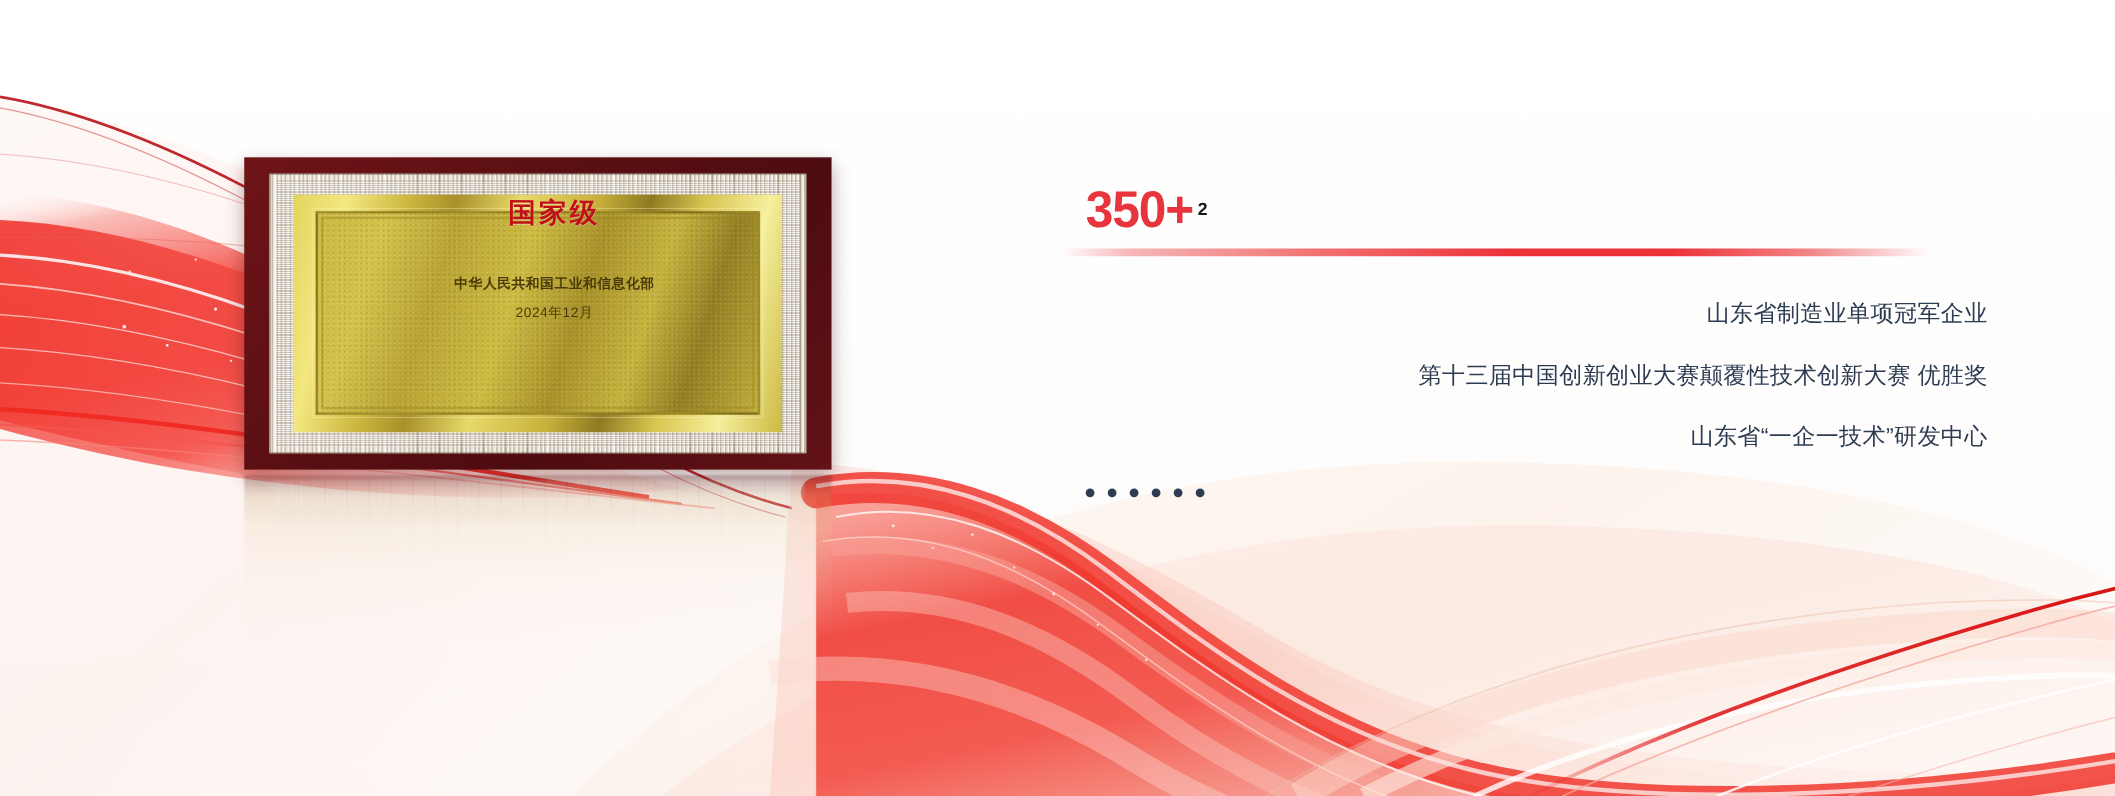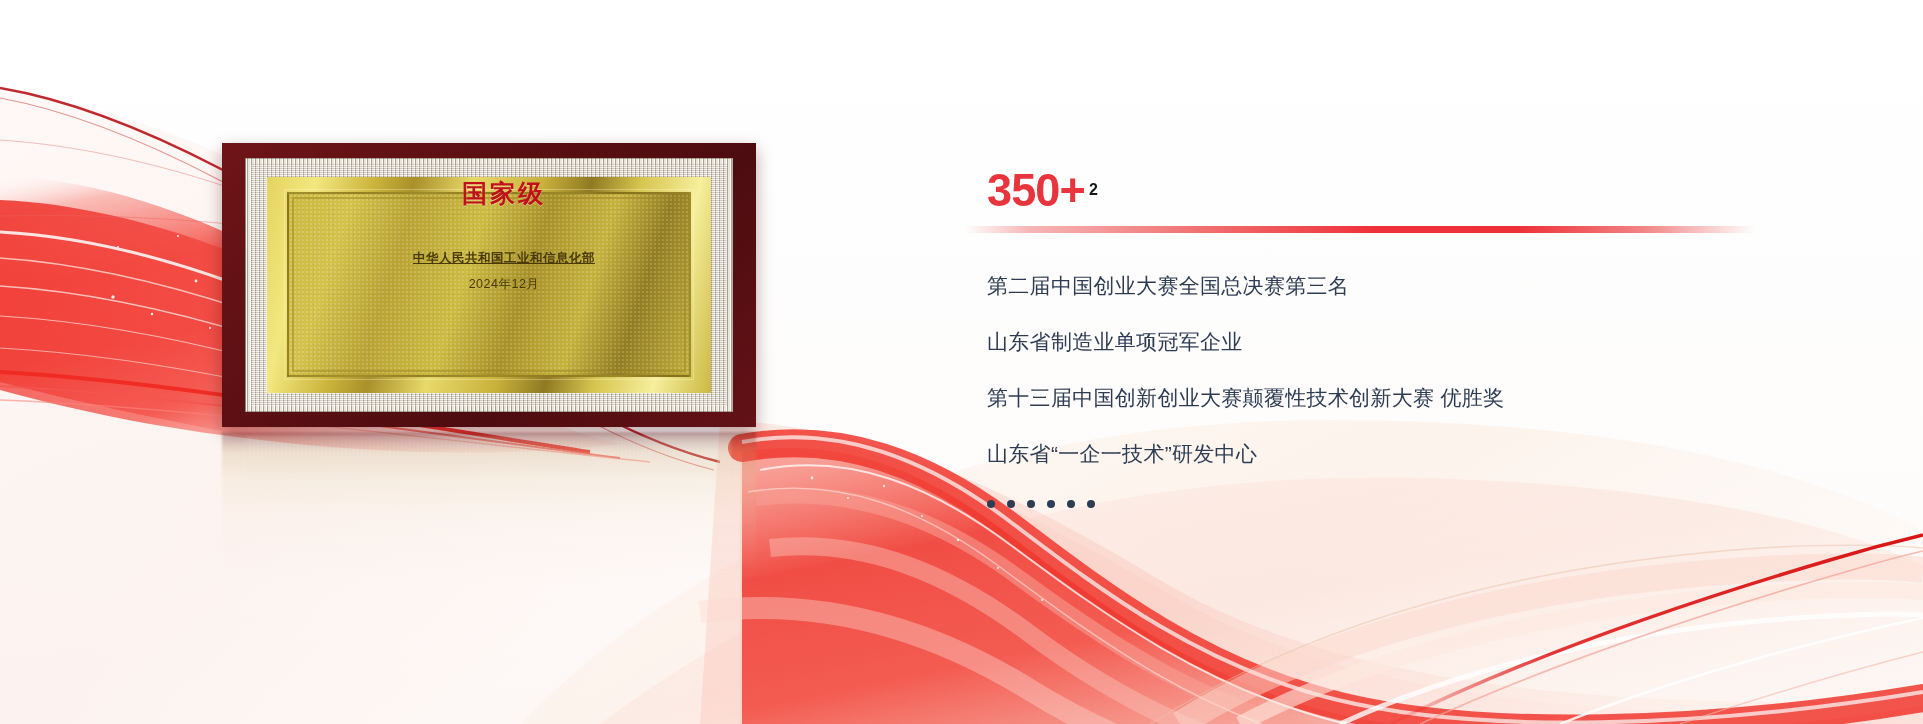--- a/index.html
+++ b/index.html
@@ -130,21 +130,20 @@
     color: #c0111b;
     letter-spacing: 1px;
     text-shadow: 0 1px 0 rgba(255,240,190,.45);
   }
   .plaque-issuer {
     margin-top: 40px;
     font-size: 12.5px;
     font-weight: 700;
     color: #4a3a08;
     letter-spacing: .5px;
-    text-decoration: underline;
   }
   .plaque-date {
     margin-top: 9px;
     font-size: 12.5px;
     font-weight: 400;
     color: #4a3a08;
     letter-spacing: .5px;
   }
 
   
@@ -177,20 +176,21 @@
     mask-image: linear-gradient(180deg, rgba(0,0,0,.9), rgba(0,0,0,0));
     -webkit-mask-image: linear-gradient(180deg, rgba(0,0,0,.9), rgba(0,0,0,0));
   }
 
   
   #content {
     position: absolute;
     left: 987px;
     top: 166px;
     width: 820px;
+    text-align: right;
   }
   #headline {
     display: flex;
     align-items: baseline;
     white-space: nowrap;
   }
   #headline-number {
     font-size: 47px;
     font-weight: 700;
     color: #e8343c;
@@ -439,21 +439,20 @@
   <div id="content">
 
     <div id="headline">
       <span id="headline-number">350+</span>
       <span id="headline-sup">2</span>
     </div>
 
     <div id="headline-rule"></div>
 
     <div id="honors">
-      <div class="honor-item">第二届中国创业大赛全国总决赛第三名</div>
       <div class="honor-item">山东省制造业单项冠军企业</div>
       <div class="honor-item">第十三届中国创新创业大赛颠覆性技术创新大赛 优胜奖</div>
       <div class="honor-item">山东省“一企一技术”研发中心</div>
       <div id="ellipsis">
           <span></span>
           <span></span>
           <span></span>
           <span></span>
           <span></span>
           <span></span>

